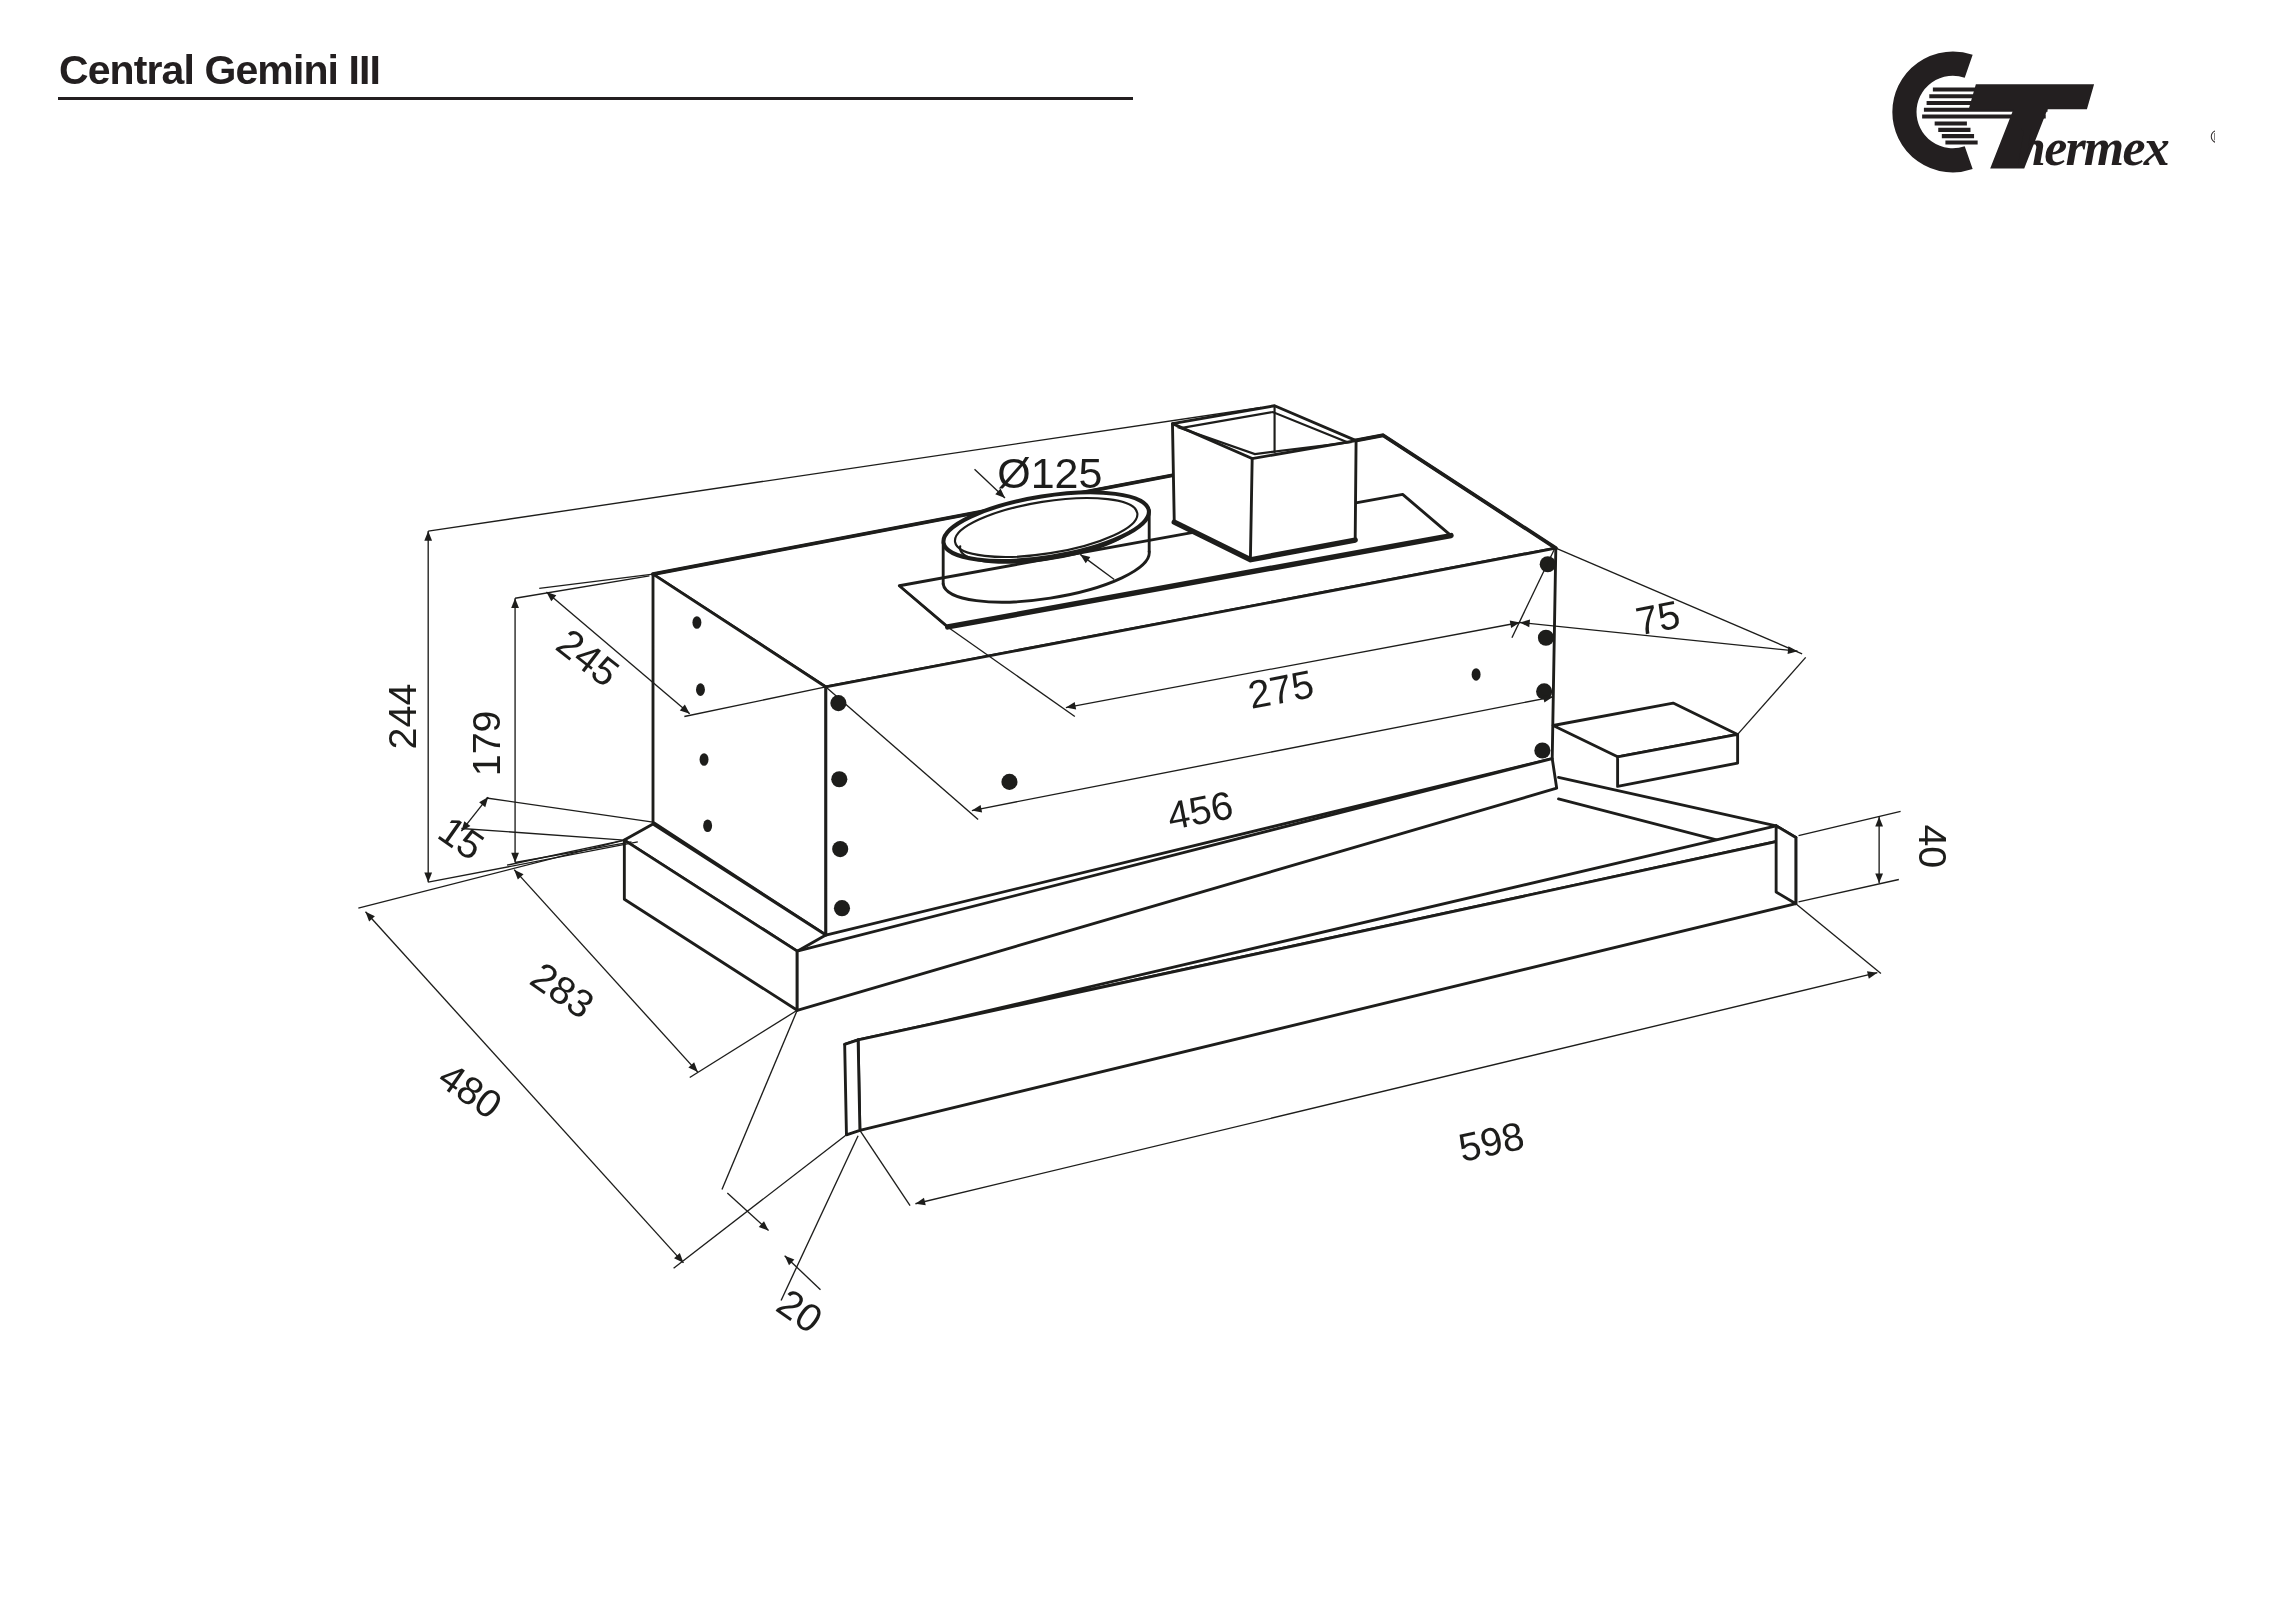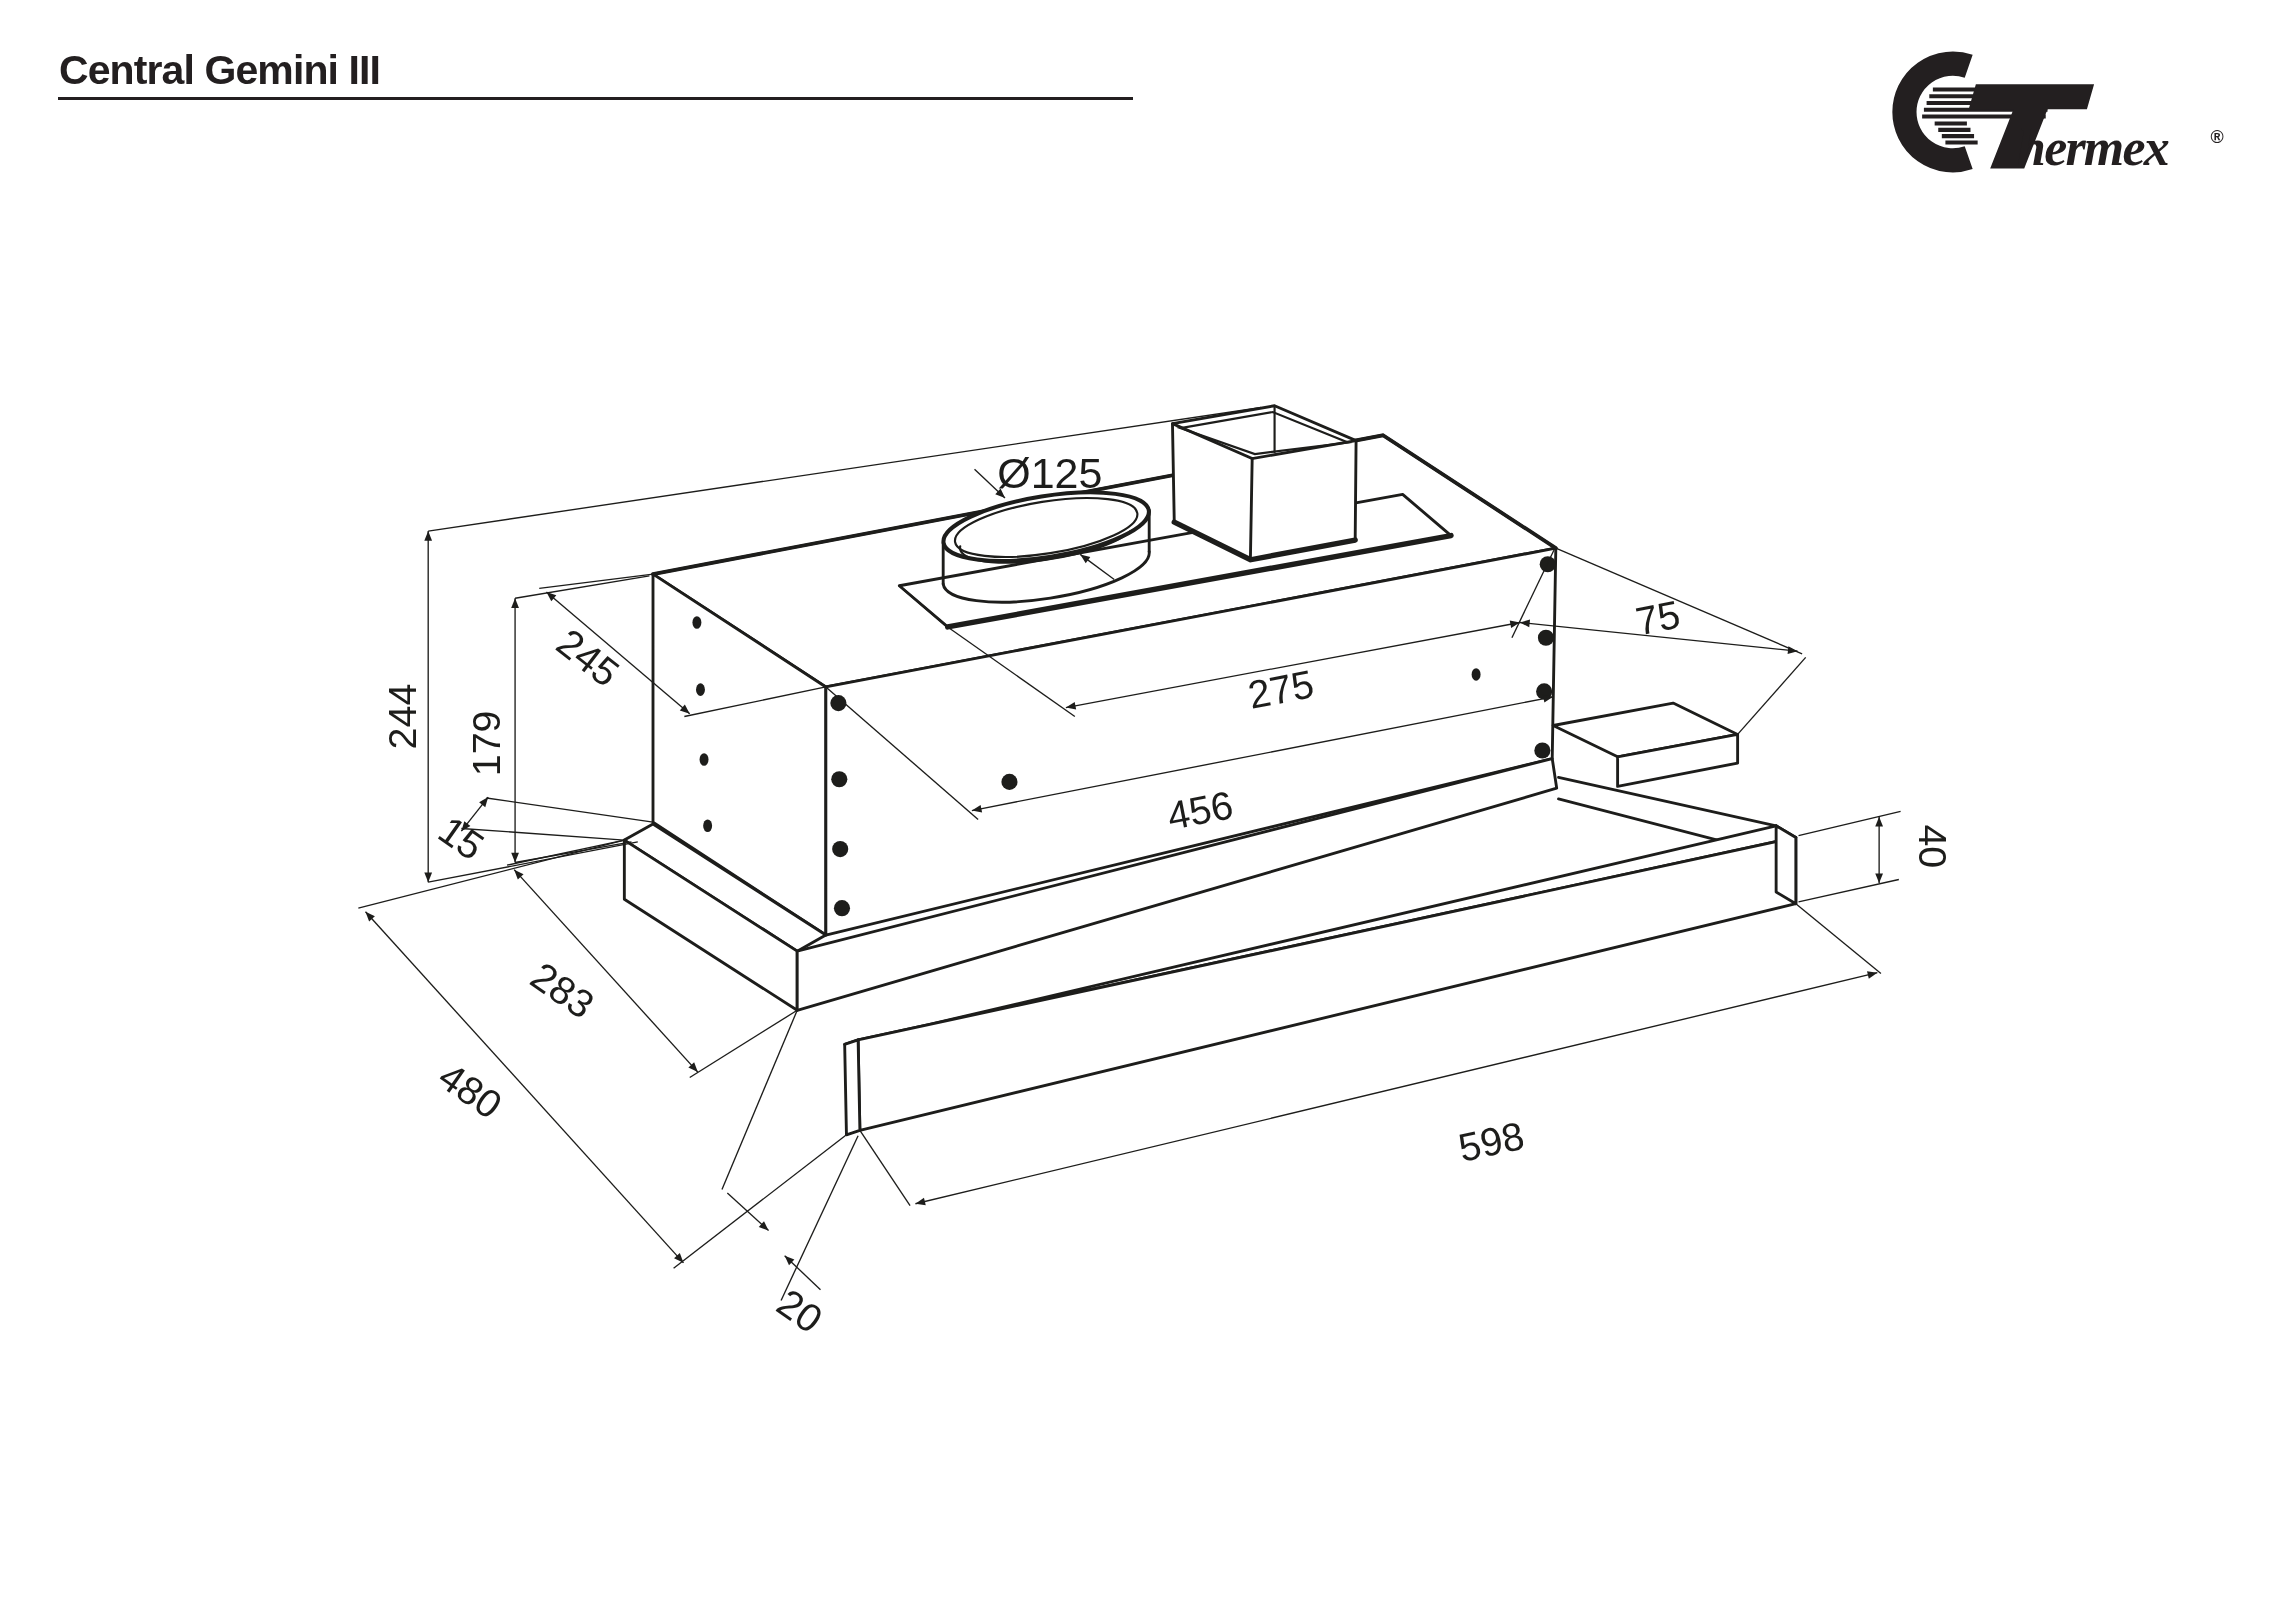--- a/index.html
+++ b/index.html
@@ -1,16 +1,16 @@
 <!DOCTYPE html>
 <html style="font-size:14.3px"><head>
 <meta charset="utf-8">
 <style>
   html,body{margin:0;padding:0;background:#ffffff;}
-  .page{position:relative;width:2215px;height:1622px;background:#fff;font-family:"Liberation Sans",sans-serif;overflow:hidden;padding-left:36px;}
+  .page{position:relative;width:2215px;height:1622px;background:#fff;font-family:"Liberation Sans",sans-serif;overflow:hidden;}
   .title{position:absolute;left:59px;top:47px;font-size:41px;font-weight:700;color:#231f20;letter-spacing:-0.9px;}
   .rule{position:absolute;left:58px;top:97px;width:1075px;height:2.7px;background:#231f20;}
   svg{position:absolute;left:0;top:0;}
   .face{fill:#ffffff;stroke:#1d1d1b;stroke-width:3.2;stroke-linejoin:round;}
   .edge{fill:none;stroke:#1d1d1b;stroke-width:3.2;stroke-linecap:round;}
   .edge4{fill:none;stroke:#1d1d1b;stroke-width:4.2;stroke-linecap:round;}
   .shadow{fill:none;stroke:#1d1d1b;stroke-width:6;stroke-linecap:round;}
   .mid{fill:none;stroke:#1d1d1b;stroke-width:2.4;stroke-linecap:round;}
   .thin{fill:none;stroke:#1d1d1b;stroke-width:1.5;}
   .dimtxt{font-family:"Liberation Sans",sans-serif;font-size:44px;fill:#1d1d1b;}

